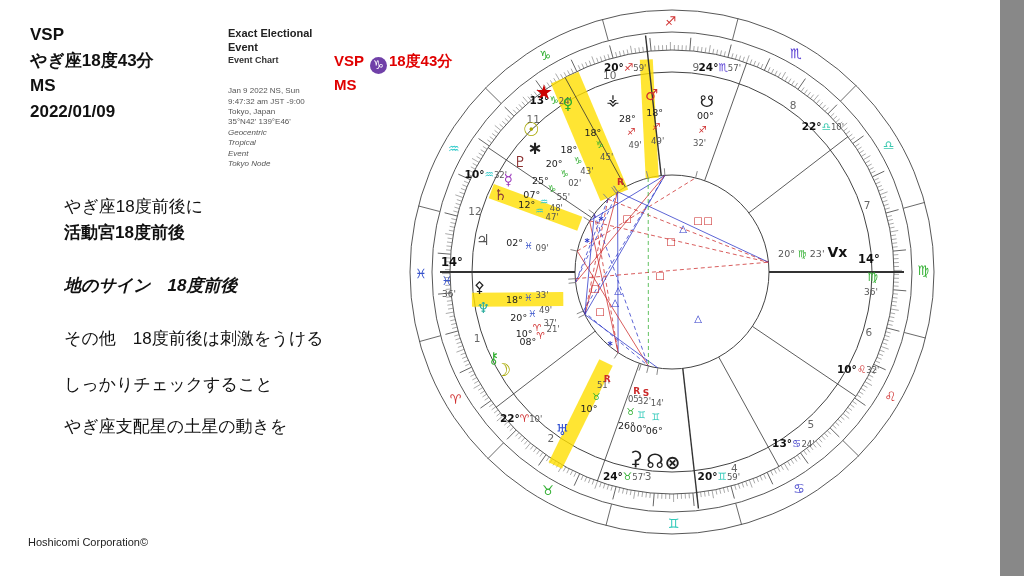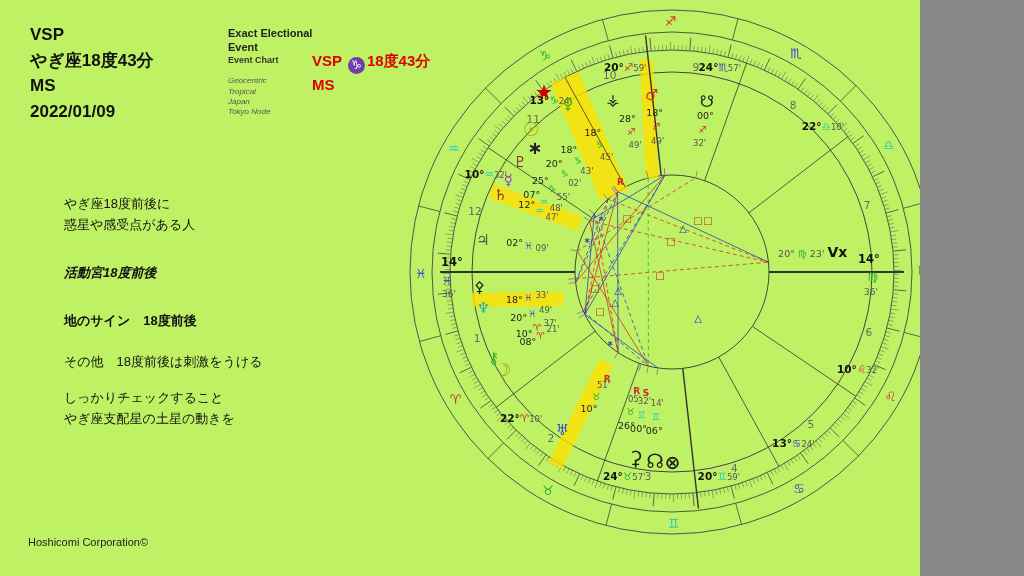--- a/index.html
+++ b/index.html
@@ -1,27 +1,27 @@
 <!DOCTYPE html>
 <html><head>
 <meta charset="utf-8">
 <style>
   html,body{margin:0;padding:0;background:#888;}
-  .page{position:relative;width:920px;height:576px;background:#bef264;overflow:hidden;
+  .page{position:relative;width:1000px;height:576px;background:#ffffff;overflow:hidden;
         font-family:"Liberation Sans","DejaVu Sans",sans-serif;color:#111;}
   .title{position:absolute;left:30px;top:22px;font-size:17px;font-weight:bold;line-height:1.5;}
   .event-info{position:absolute;left:228px;top:26px;width:110px;line-height:1.3;}
   .ei-title{font-size:11px;font-weight:bold;color:#222;}
-  .ei-sub{font-size:9px;font-weight:bold;color:#333;margin-bottom:10px;}
+  .ei-sub{font-size:9px;font-weight:bold;color:#333;margin-bottom:20px;}
   .ei-line{font-size:8px;color:#555;}
   .ei-line.it{font-style:italic;}
-  .vsp{position:absolute;left:312px;top:50px;font-size:15px;font-weight:bold;color:#e00000;line-height:1.5;}
+  .vsp{position:absolute;left:334px;top:50px;font-size:15px;font-weight:bold;color:#e00000;line-height:1.5;}
   .badge{display:inline-block;width:17px;height:17px;border-radius:50%;background:#7040a8;color:#fff;
          font-size:12px;line-height:17px;text-align:center;vertical-align:-3px;margin:0 2px;font-weight:bold;}
-  .notes{position:absolute;left:64px;top:196px;font-size:13px;line-height:1.3;}
+  .notes{position:absolute;left:64px;top:196px;font-size:17px;line-height:1.3;}
   .note{margin-bottom:4px;}
   .note.b{font-weight:bold;}
   .note:nth-child(2){margin-bottom:31px;}
   .note:nth-child(3){margin-bottom:31px;font-style:italic;}
   .note:nth-child(4){margin-bottom:24px;}
   .note:nth-child(5){margin-bottom:20px;}
   .footer{position:absolute;left:28px;top:536px;font-size:11px;color:#222;}
   #wheel{position:absolute;left:0;top:0;}
   svg text{font-family:"DejaVu Sans","Liberation Sans",sans-serif;}
 </style>
@@ -33,37 +33,42 @@
   <div class="title">
     <div>VSP</div>
     <div>やぎ座18度43分</div>
     <div>MS</div>
     <div>2022/01/09</div>
   </div>
 
   <div class="event-info">
     <div class="ei-title">Exact Electional Event</div>
     <div class="ei-sub">Event Chart</div>
+    <div id="ei-lines">
+        <div class="ei-line">Jan 9 2022 NS, Sun</div>
+        <div class="ei-line">9:47:32 am JST -9:00</div>
+        <div class="ei-line">Tokyo, Japan</div>
+        <div class="ei-line">35°N42' 139°E46'</div>
+      </div>
     <div id="ei-italic">
         <div class="ei-line it">Geocentric</div>
         <div class="ei-line it">Tropical</div>
-        <div class="ei-line it">Japan</div>
+        <div class="ei-line it">Event</div>
         <div class="ei-line it">Tokyo Node</div>
       </div>
   </div>
 
   <div class="vsp">
     <span>VSP </span><span class="badge">♑</span><span>18度43分</span>
     <br>
     <span>MS</span>
   </div>
 
   <div class="notes" id="notes">
       <div class="note">やぎ座18度前後に</div>
-      <div class="note">惑星や感受点がある人</div>
       <div class="note b">活動宮18度前後</div>
       <div class="note b">地のサイン　18度前後</div>
       <div class="note">その他　18度前後は刺激をうける</div>
       <div class="note">しっかりチェックすること</div>
       <div class="note">やぎ座支配星の土星の動きを</div>
     </div>
 
   <div class="footer">Hoshicomi Corporation©</div>
 
   <svg id="wheel" width="1024" height="576" viewBox="0 0 1024 576">

